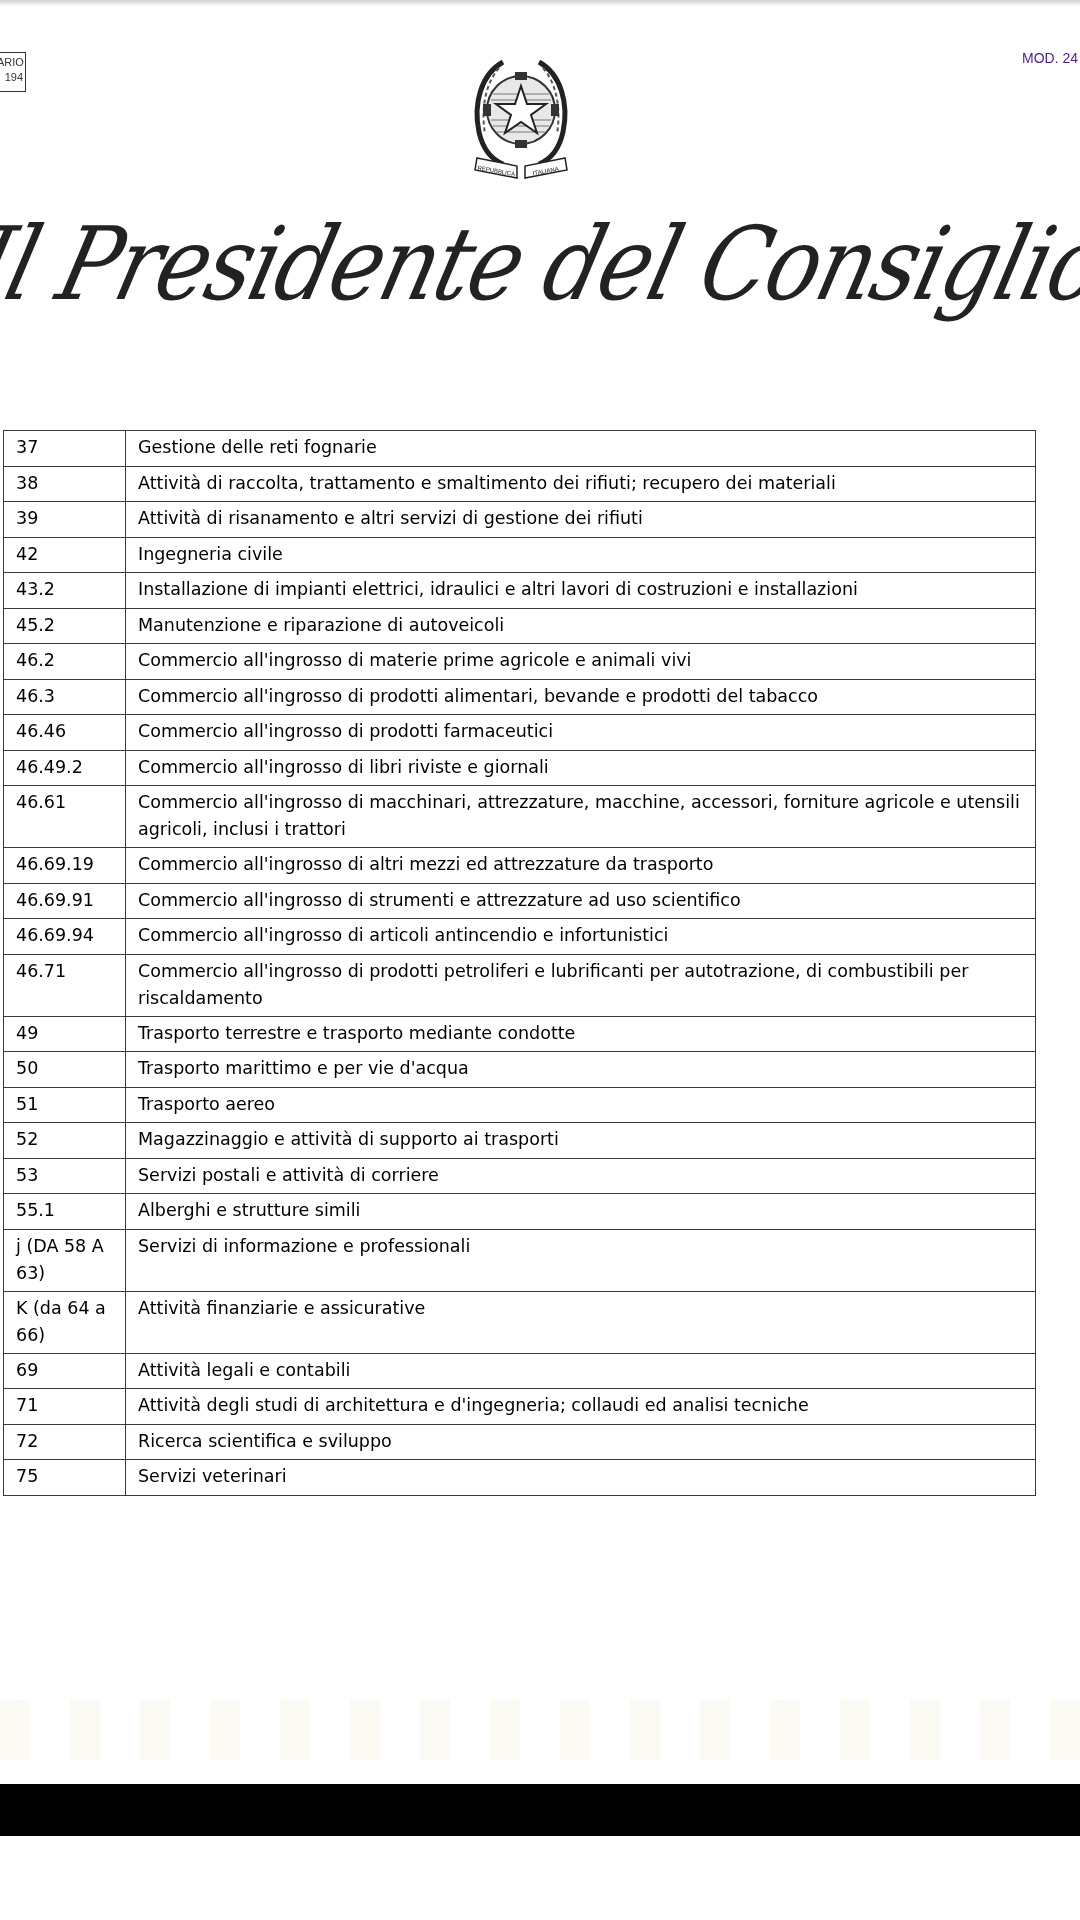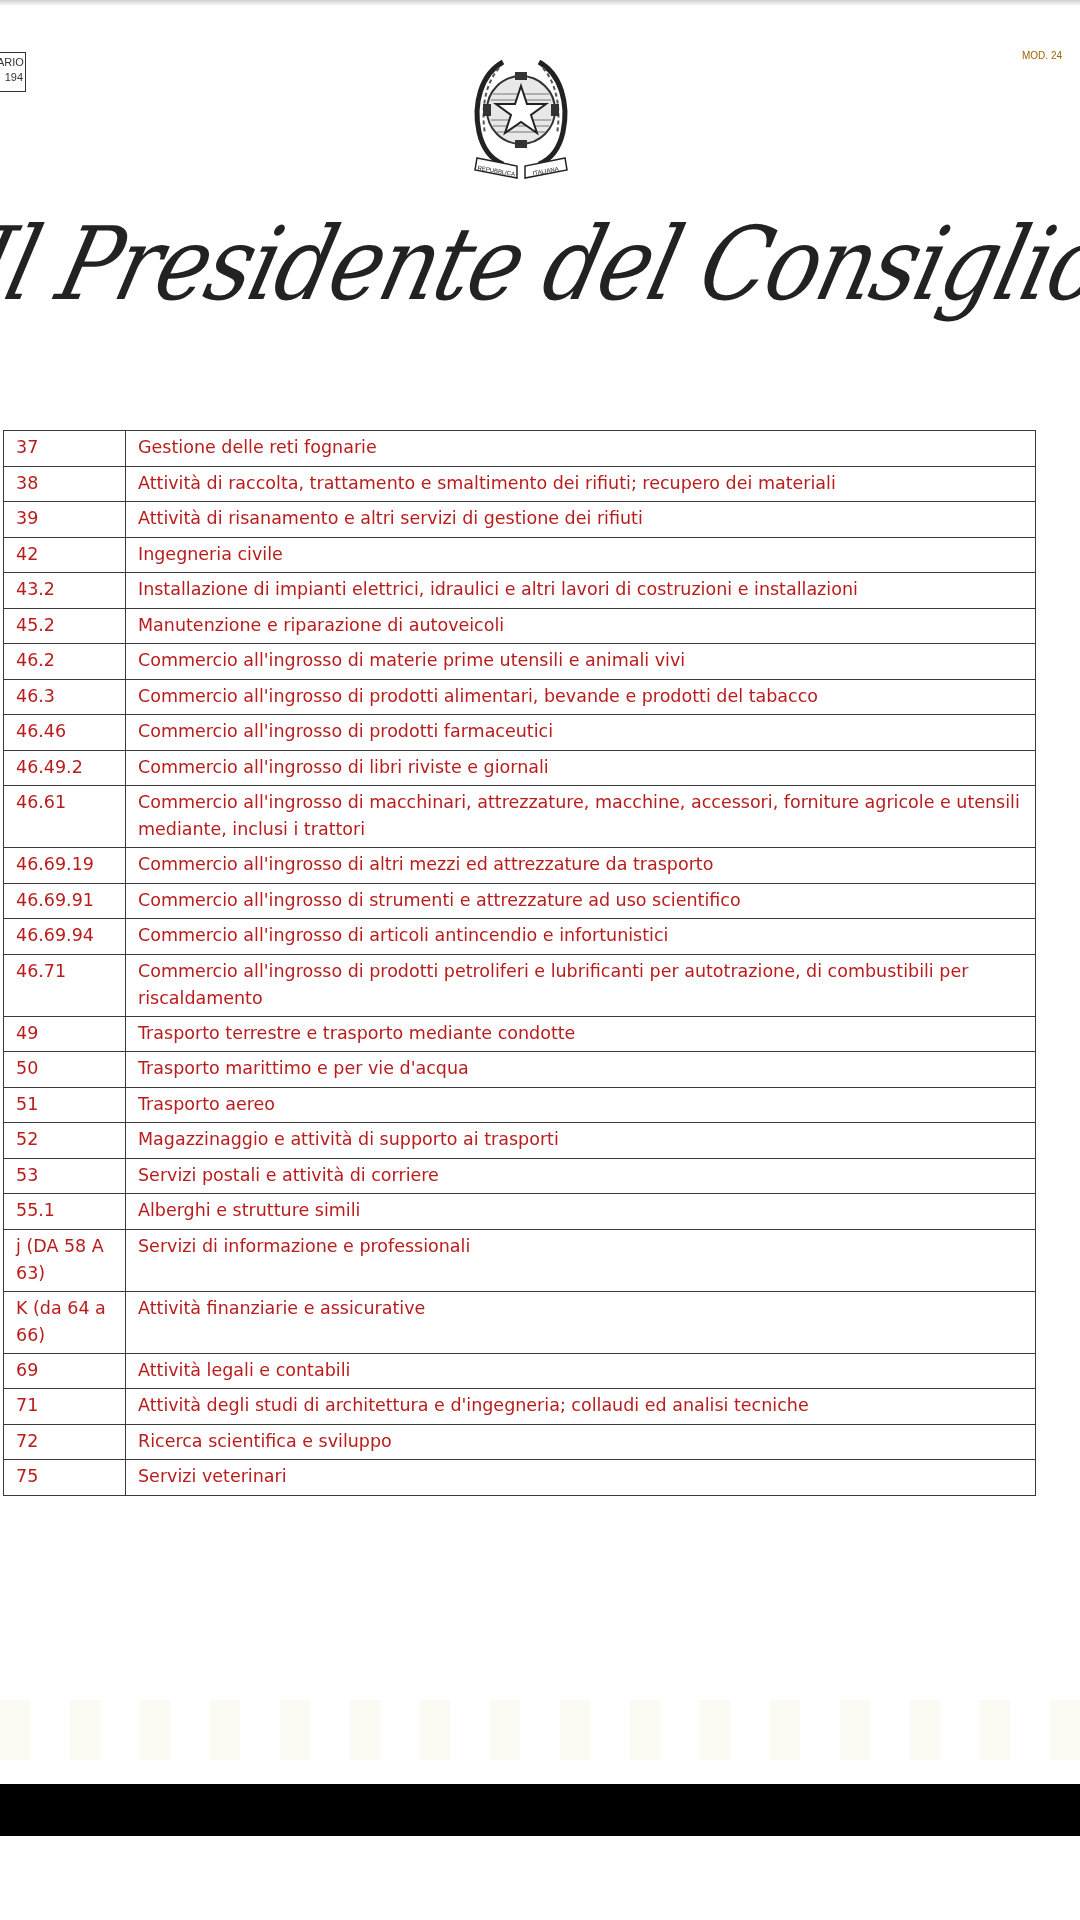--- a/index.html
+++ b/index.html
@@ -13,39 +13,39 @@
     position:absolute; left:0; top:0; width:1080px; height:6px;
     background:linear-gradient(#cfcfcf, rgba(255,255,255,0));
   }
   .protocol-box {
     position:absolute; left:-4px; top:52px; width:30px; height:40px;
     border:1px solid #333; box-sizing:border-box;
     font-size:11px; line-height:15px; color:#333;
     text-align:right; padding:2px 2px 0 0; overflow:hidden;
   }
   .mod-label {
-    position:absolute; left:1022px; top:50px; font-size:10px; color:#a16207;
+    position:absolute; left:1022px; top:50px; font-size:14px; color:#4c1d95;
     white-space:nowrap;
   }
   .emblem {
     position:absolute; left:463px; top:54px; width:116px; height:128px;
   }
   .script-heading {
     position:absolute; left:-6px; top:195px; width:1100px; height:160px;
     font-family:"DejaVu Serif", serif; font-style:italic;
     font-size:88px; letter-spacing:-2px; color:#222;
     white-space:nowrap; line-height:120px;
     transform:skewX(-14deg) scaleY(1.15); transform-origin:left top;
     font-weight:normal;
   }
   .doc-table {
     position:absolute; left:3px; top:430px; width:1033px;
     border-collapse:collapse;
     font-family:"DejaVu Sans", sans-serif; font-size:17.5px;
-    color:#b91c1c;
+    color:#000000;
   }
   .doc-table td {
     border:1.5px solid #3a3a3a; vertical-align:top;
     padding:3px 8px 0 12px; line-height:27px;
   }
   .doc-table td.code { width:101px; }
   .doc-table tr { height:35.5px; }
   .doc-table tr.double { height:62px; }
   .bleed {
     position:absolute; left:0; top:1700px; width:1080px; height:60px;
@@ -123,37 +123,37 @@
       <tr>
         <td class="code">43.2</td>
         <td>Installazione di impianti elettrici, idraulici e altri lavori di costruzioni e installazioni</td>
       </tr>
       <tr>
         <td class="code">45.2</td>
         <td>Manutenzione e riparazione di autoveicoli</td>
       </tr>
       <tr>
         <td class="code">46.2</td>
-        <td>Commercio all'ingrosso di materie prime utensili e animali vivi</td>
+        <td>Commercio all'ingrosso di materie prime agricole e animali vivi</td>
       </tr>
       <tr>
         <td class="code">46.3</td>
         <td>Commercio all'ingrosso di prodotti alimentari, bevande e prodotti del tabacco</td>
       </tr>
       <tr>
         <td class="code">46.46</td>
         <td>Commercio all'ingrosso di prodotti farmaceutici</td>
       </tr>
       <tr>
         <td class="code">46.49.2</td>
         <td>Commercio all'ingrosso di libri riviste e giornali</td>
       </tr>
       <tr class="double">
         <td class="code">46.61</td>
-        <td>Commercio all'ingrosso di macchinari, attrezzature, macchine, accessori, forniture agricole e utensili mediante, inclusi i trattori</td>
+        <td>Commercio all'ingrosso di macchinari, attrezzature, macchine, accessori, forniture agricole e utensili agricoli, inclusi i trattori</td>
       </tr>
       <tr>
         <td class="code">46.69.19</td>
         <td>Commercio all'ingrosso di altri mezzi ed attrezzature da trasporto</td>
       </tr>
       <tr>
         <td class="code">46.69.91</td>
         <td>Commercio all'ingrosso di strumenti e attrezzature ad uso scientifico</td>
       </tr>
       <tr>

